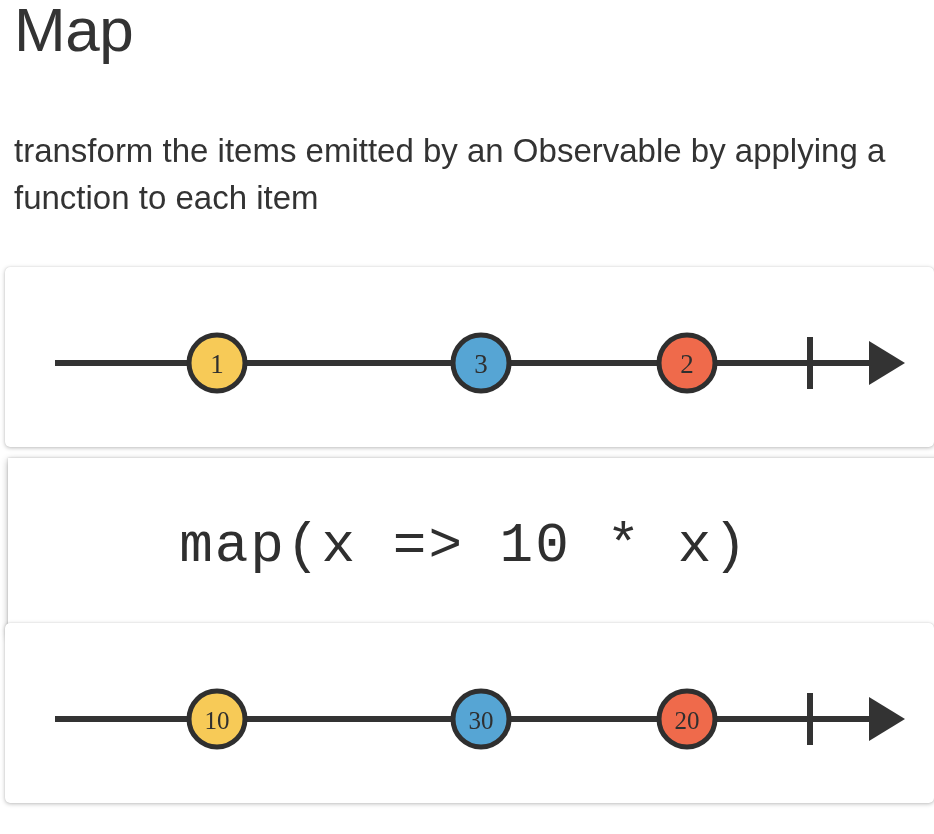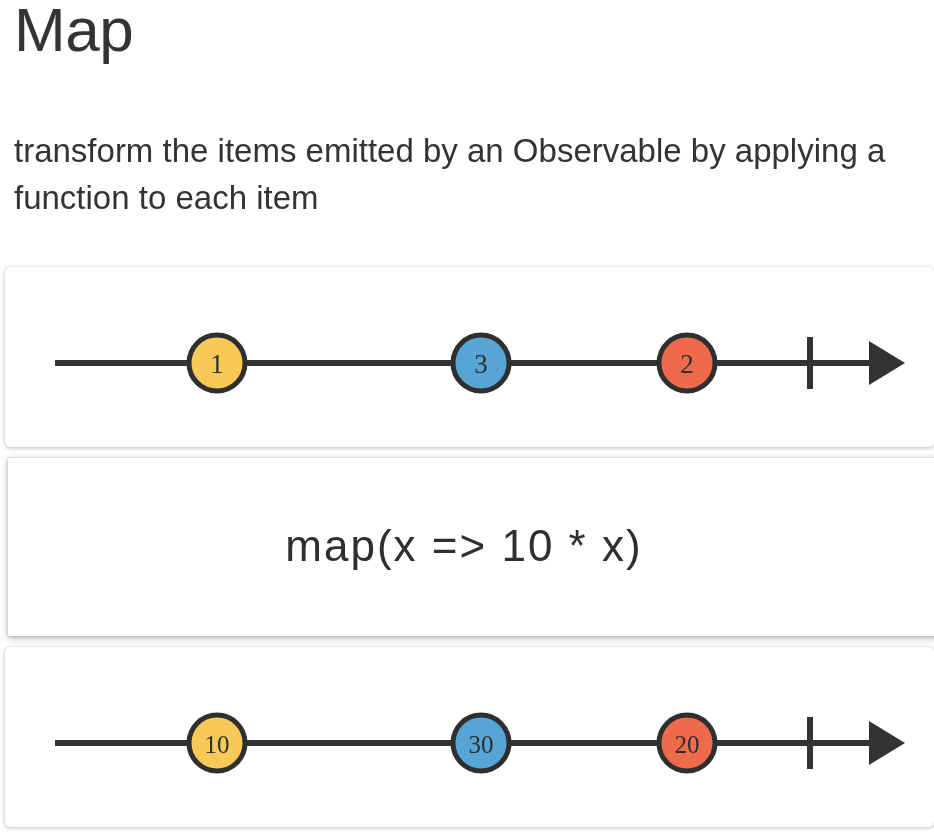--- a/index.html
+++ b/index.html
@@ -53,21 +53,21 @@
     background: #ffffff;
     border-radius: 5px;
     box-shadow: 0 1px 4px rgba(0,0,0,0.26), 0 0 1px rgba(0,0,0,0.16);
     overflow: hidden;
   }
   #source-panel {
     top: 267px;
     height: 180px;
   }
   #output-panel {
-    top: 647px;
+    top: 623px;
     height: 180px;
   }
 
   .timeline-svg {
     position: absolute;
     left: 0;
     top: 0;
     width: 929px;
     height: 180px;
     display: block;
@@ -90,22 +90,22 @@
     width: 940px;
     height: 178px;
     background: #ffffff;
     box-shadow: 0 2px 7px rgba(0,0,0,0.30), 0 0 2px rgba(0,0,0,0.18);
     display: flex;
     align-items: center;
     justify-content: center;
     box-sizing: border-box;
   }
   #operator-text {
-    font-family: Liberation Sans, sans-serif;
-    font-size: 44px;
+    font-family: Liberation Mono, monospace;
+    font-size: 56px;
     color: #2f2f2f;
     letter-spacing: 2px;
     white-space: pre;
     margin-left: -28px;
     margin-top: -2px;
   }
 </style>
 </head>
 <body>
 

